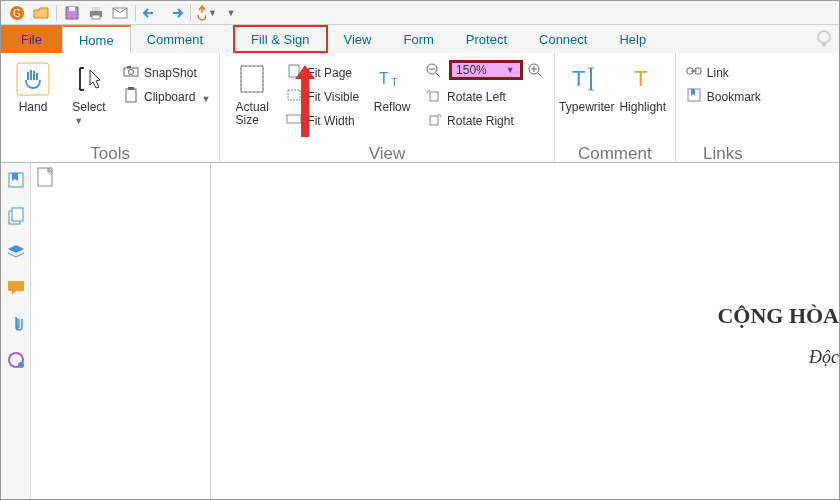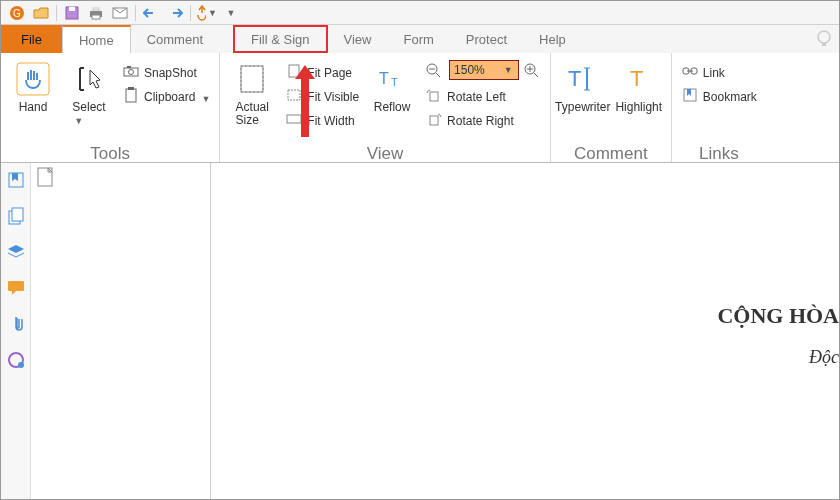--- a/index.html
+++ b/index.html
@@ -5,39 +5,39 @@
 * { margin: 0; padding: 0; box-sizing: border-box; font-family: "Segoe UI", Tahoma, sans-serif; }
 body { width: 840px; height: 500px; overflow: hidden; background: #fff; border: 1px solid #999; font-size: 13px; color: #333; position: relative; }
 
 
 .qat { height: 24px; background: #f5f5f5; display: flex; align-items: center; padding: 0 4px; border-bottom: 1px solid #d0d0d0; }
 .qat .icon { width: 22px; height: 22px; display: flex; align-items: center; justify-content: center; margin: 0 1px; }
 .qat .sep { width: 1px; height: 16px; background: #ccc; margin: 0 3px; }
 
 
 .tabstrip { height: 28px; display: flex; align-items: stretch; background: #f5f5f5; }
-.tabstrip .tab { padding: 8px 16px; display: flex; align-items: center; color: #737373; cursor: pointer; }
-.tabstrip .tab.file { background: #e77817; color: #0f172a; font-weight: 400; padding: 0 20px; }
+.tabstrip .tab { padding: 8px 16px; display: flex; align-items: center; color: #0369a1; cursor: pointer; }
+.tabstrip .tab.file { background: #e77817; color: #4c1d95; font-weight: 400; padding: 0 20px; }
 .tabstrip .tab.active { background: #fff; border: 1px solid #ccc; border-bottom: none; border-top: 2px solid #e77817; }
 .tabstrip .highlightbox { border: 2px solid #e03030; margin-left: 14px; }
 .bulb { margin-left: auto; padding-right: 6px; display: flex; align-items: center; color: #ccc; }
 
 
 .ribbon { height: 110px; border-bottom: 1px solid #b8b8b8; background: #fff; display: flex; }
 .group { display: flex; flex-direction: column; border-right: 1px solid #d8d8d8; padding: 2px 4px 0 4px; }
 .group-body { flex: 1; display: flex; align-items: flex-start; }
 .group-label { height: 18px; text-align: center; font-size: 17px; color: #777; }
 .bigbtn { width: 56px; display: flex; flex-direction: column; align-items: center; justify-content: flex-start; padding-top: 4px; gap: 2px; }
 .bigbtn .ic { width: 40px; height: 40px; display: flex; align-items: center; justify-content: center; }
 .bigbtn .lbl { font-size: 12px; text-align: left; line-height: 1.1; }
 .stackbtns { display: flex; flex-direction: column; gap: 2px; padding: 3px 2px; }
 .rowbtn { display: flex; align-items: flex-end; gap: 4px; font-size: 12px; height: 22px; padding: 0 3px; }
 .rowbtn .ic { width: 18px; height: 18px; display: flex; align-items: center; justify-content: center; }
 .dropdown-caret { font-size: 9px; color: #666; margin-left: 2px; }
-.zoomfield { display: inline-flex; align-items: center; border: 1px solid #7f1d1d; height: 20px; background: #fdba74; margin-left:2px; }
+.zoomfield { display: inline-flex; align-items: center; border: 3px solid #7f1d1d; height: 20px; background: #f0abfc; margin-left:2px; }
 .zoomfield span { padding: 0 14px 0 4px; font-size: 12px; }
 .zoomfield .car { border-left: 1px solid #ccc; width: 14px; text-align: center; font-size: 9px; color: #555; }
 
 
 .sidebar { position: absolute; top: 162px; left: 0; width: 30px; bottom: 0; background: #f7f7f7; border-right: 1px solid #ddd; display: flex; flex-direction: column; align-items: center; gap: 14px; padding-top: 6px; }
 .sidebar .sic { width: 22px; height: 22px; display: flex; align-items: center; justify-content: center; }
 
 
 .content { position: absolute; top: 162px; left: 30px; right: 0; bottom: 0; background: #bef264; }
 .thumbstrip { position: absolute; top: 0; left: 0; width: 180px; bottom: 0; background: #fff; border-right: 1px solid #ccc; }
@@ -110,20 +110,21 @@
 </div>
 
 <div class="tabstrip">
   <div class="tab file">File</div>
   <div class="tab active">Home</div>
   <div class="tab">Comment</div>
   <div class="tab highlightbox">Fill &amp; Sign</div>
   <div class="tab">View</div>
   <div class="tab">Form</div>
   <div class="tab">Protect</div>
+  <div class="tab">Connect</div>
   <div class="tab">Help</div>
   <div class="bulb">
       <svg width="18" height="20">
         <circle cx="9" cy="8" r="6" fill="none" stroke="#ccc" stroke-width="1.5"></circle>
         <rect x="7" y="14" width="4" height="3" fill="#ccc"></rect>
       </svg>
     </div>
 </div>
 
 <div class="ribbon">

